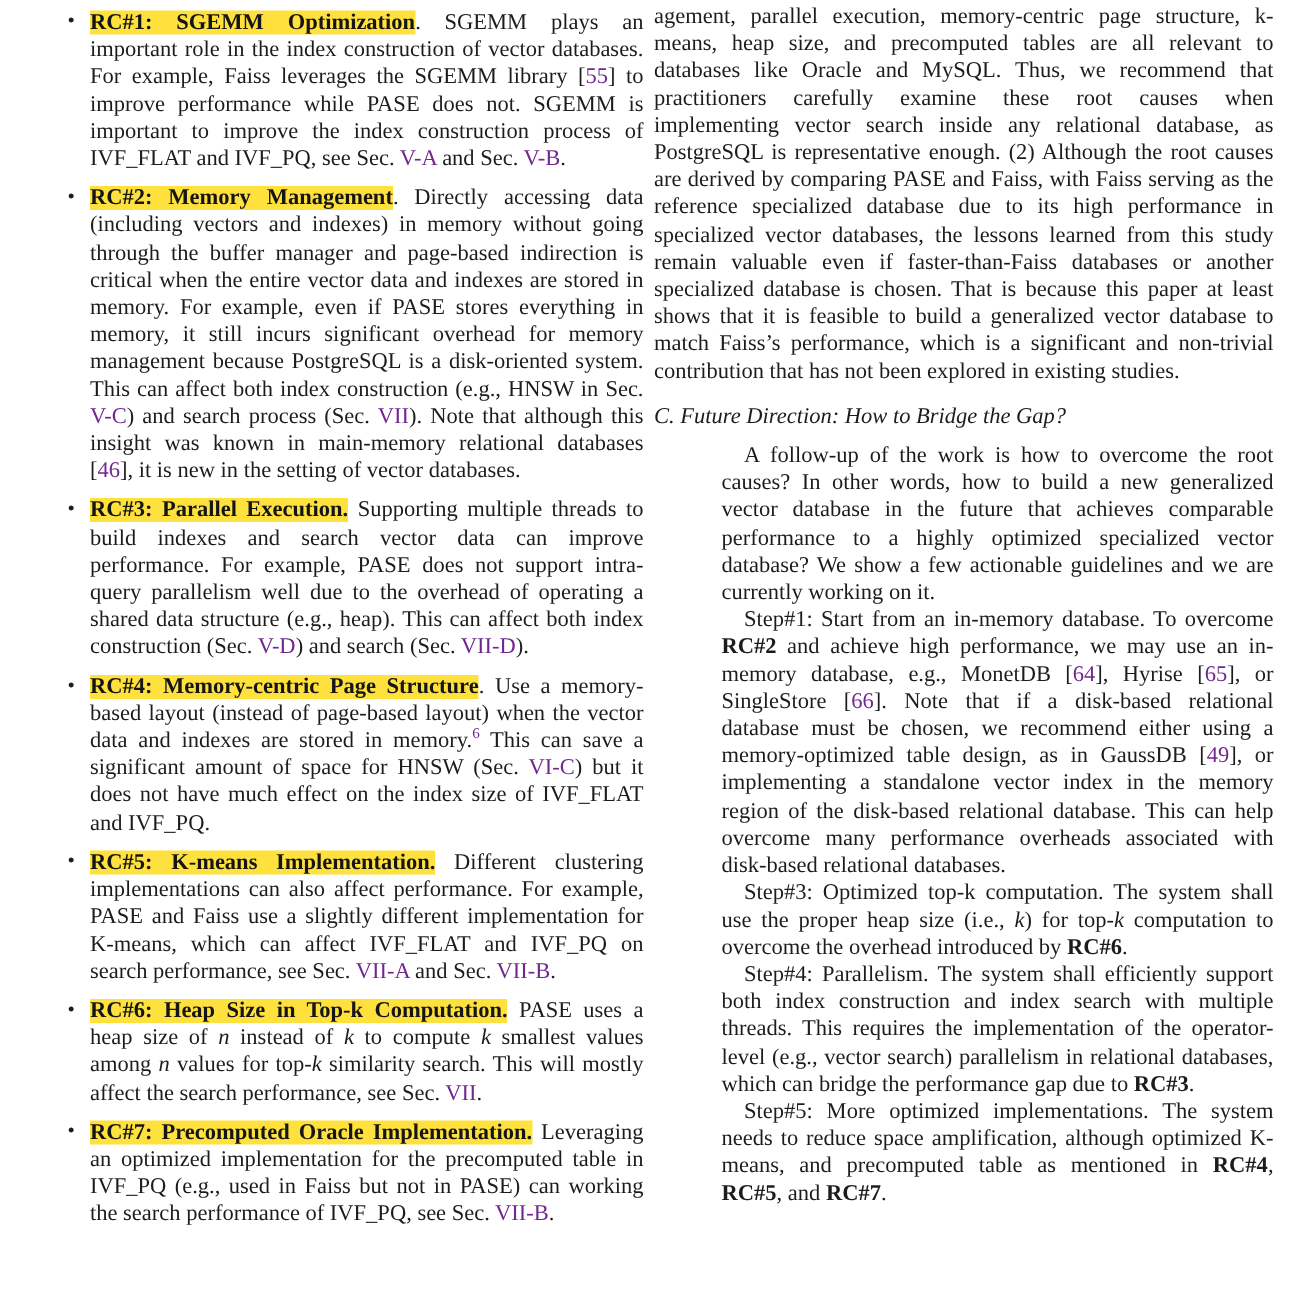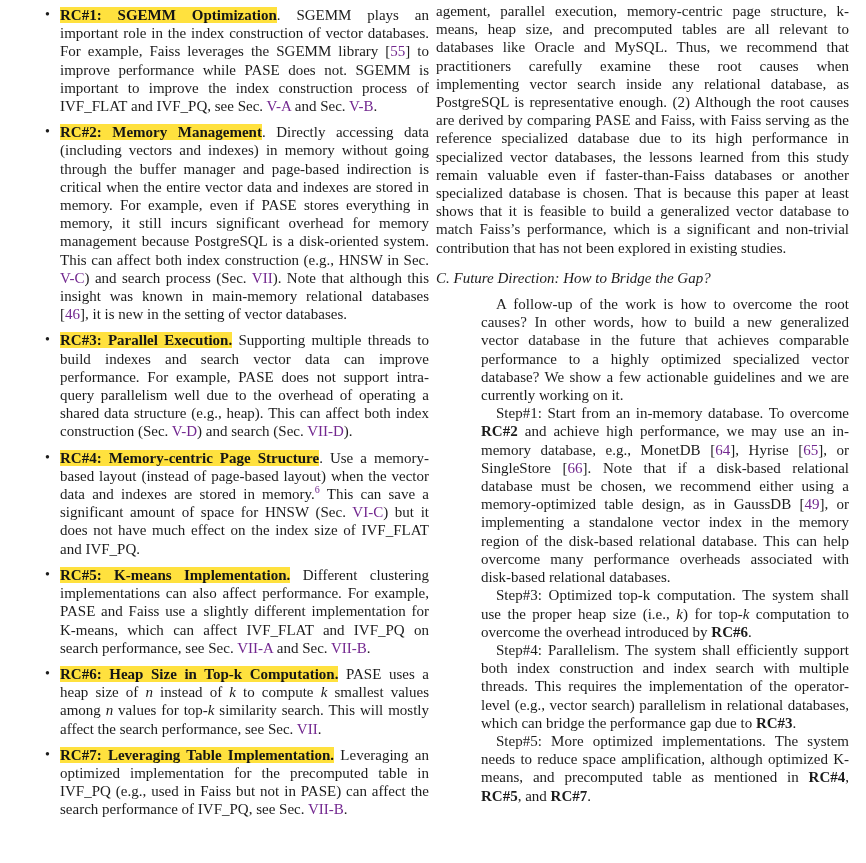--- a/index.html
+++ b/index.html
@@ -50,21 +50,21 @@
 
 <div class="page">
   <div class="col col-left">
     <ul class="bullets" id="bullet-list">
         <li><span class="hlb">RC#1: SGEMM Optimization</span><span>. SGEMM plays an important role in the index construction of vector databases. For example, Faiss leverages the SGEMM library [</span><span class="lnk">55</span><span>] to improve performance while PASE does not. SGEMM is important to improve the index construction process of IVF_FLAT and IVF_PQ, see Sec. </span><span class="lnk">V-A</span><span> and Sec. </span><span class="lnk">V-B</span><span>.</span></li>
         <li><span class="hlb">RC#2: Memory Management</span><span>. Directly accessing data (including vectors and indexes) in memory without going through the buffer manager and page-based indirection is critical when the entire vector data and indexes are stored in memory. For example, even if PASE stores everything in memory, it still incurs significant overhead for memory management because PostgreSQL is a disk-oriented system. This can affect both index construction (e.g., HNSW in Sec. </span><span class="lnk">V-C</span><span>) and search process (Sec. </span><span class="lnk">VII</span><span>). Note that although this insight was known in main-memory relational databases [</span><span class="lnk">46</span><span>], it is new in the setting of vector databases.</span></li>
         <li><span class="hlb">RC#3: Parallel Execution.</span><span> Supporting multiple threads to build indexes and search vector data can improve performance. For example, PASE does not support intra-query parallelism well due to the overhead of operating a shared data structure (e.g., heap). This can affect both index construction (Sec. </span><span class="lnk">V-D</span><span>) and search (Sec. </span><span class="lnk">VII-D</span><span>).</span></li>
         <li><span class="hlb">RC#4: Memory-centric Page Structure</span><span>. Use a memory-based layout (instead of page-based layout) when the vector data and indexes are stored in memory.</span><sup class="supp">6</sup><span> This can save a significant amount of space for HNSW (Sec. </span><span class="lnk">VI-C</span><span>) but it does not have much effect on the index size of IVF_FLAT and IVF_PQ.</span></li>
         <li><span class="hlb">RC#5: K-means Implementation.</span><span> Different clustering implementations can also affect performance. For example, PASE and Faiss use a slightly different implementation for K-means, which can affect IVF_FLAT and IVF_PQ on search performance, see Sec. </span><span class="lnk">VII-A</span><span> and Sec. </span><span class="lnk">VII-B</span><span>.</span></li>
         <li><span class="hlb">RC#6: Heap Size in Top-k Computation.</span><span> PASE uses a heap size of </span><span class="it">n</span><span> instead of </span><span class="it">k</span><span> to compute </span><span class="it">k</span><span> smallest values among </span><span class="it">n</span><span> values for top-</span><span class="it">k</span><span> similarity search. This will mostly affect the search performance, see Sec. </span><span class="lnk">VII</span><span>.</span></li>
-        <li><span class="hlb">RC#7: Leveraging Table Implementation.</span><span> Leveraging an optimized implementation for the precomputed table in IVF_PQ (e.g., used in Faiss but not in PASE) can affect the search performance of IVF_PQ, see Sec. </span><span class="lnk">VII-B</span><span>.</span></li>
+        <li><span class="hlb">RC#7: Precomputed Oracle Implementation.</span><span> Leveraging an optimized implementation for the precomputed table in IVF_PQ (e.g., used in Faiss but not in PASE) can working the search performance of IVF_PQ, see Sec. </span><span class="lnk">VII-B</span><span>.</span></li>
       </ul>
   </div>
   <div class="col col-right" id="right-col">
       <p class="para"><span>agement, parallel execution, memory-centric page structure, k-means, heap size, and precomputed tables are all relevant to databases like Oracle and MySQL. Thus, we recommend that practitioners carefully examine these root causes when implementing vector search inside any relational database, as PostgreSQL is representative enough. (2) Although the root causes are derived by comparing PASE and Faiss, with Faiss serving as the reference specialized database due to its high performance in specialized vector databases, the lessons learned from this study remain valuable even if faster-than-Faiss databases or another specialized database is chosen. That is because this paper at least shows that it is feasible to build a generalized vector database to match Faiss’s performance, which is a significant and non-trivial contribution that has not been explored in existing studies.</span></p>
       <p class="subhead"><span>C. Future Direction: How to Bridge the Gap?</span></p>
       <p class="para indent"><span>A follow-up of the work is how to overcome the root causes? In other words, how to build a new generalized vector database in the future that achieves comparable performance to a highly optimized specialized vector database? We show a few actionable guidelines and we are currently working on it.</span></p>
       <p class="para indent"><span>Step#1: Start from an in-memory database. To overcome </span><span class="b">RC#2</span><span> and achieve high performance, we may use an in-memory database, e.g., MonetDB [</span><span class="lnk">64</span><span>], Hyrise [</span><span class="lnk">65</span><span>], or SingleStore [</span><span class="lnk">66</span><span>]. Note that if a disk-based relational database must be chosen, we recommend either using a memory-optimized table design, as in GaussDB [</span><span class="lnk">49</span><span>], or implementing a standalone vector index in the memory region of the disk-based relational database. This can help overcome many performance overheads associated with disk-based relational databases.</span></p>
       <p class="para indent"><span>Step#3: Optimized top-k computation. The system shall use the proper heap size (i.e., </span><span class="it">k</span><span>) for top-</span><span class="it">k</span><span> computation to overcome the overhead introduced by </span><span class="b">RC#6</span><span>.</span></p>
       <p class="para indent"><span>Step#4: Parallelism. The system shall efficiently support both index construction and index search with multiple threads. This requires the implementation of the operator-level (e.g., vector search) parallelism in relational databases, which can bridge the performance gap due to </span><span class="b">RC#3</span><span>.</span></p>
       <p class="para indent"><span>Step#5: More optimized implementations. The system needs to reduce space amplification, although optimized K-means, and precomputed table as mentioned in </span><span class="b">RC#4</span><span>, </span><span class="b">RC#5</span><span>, and </span><span class="b">RC#7</span><span>.</span></p>

